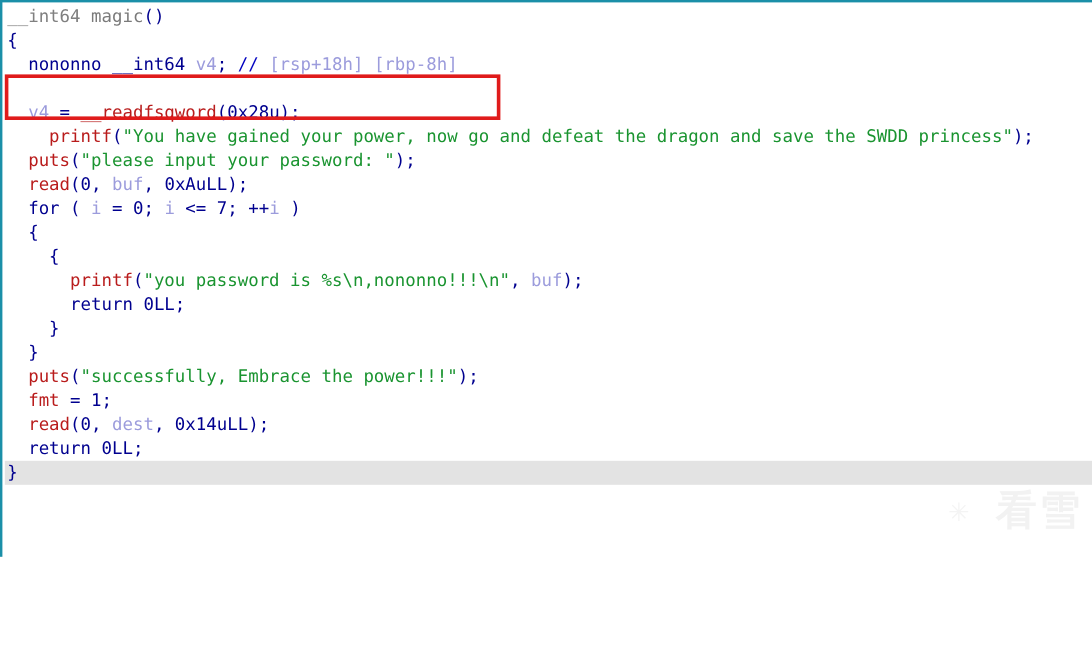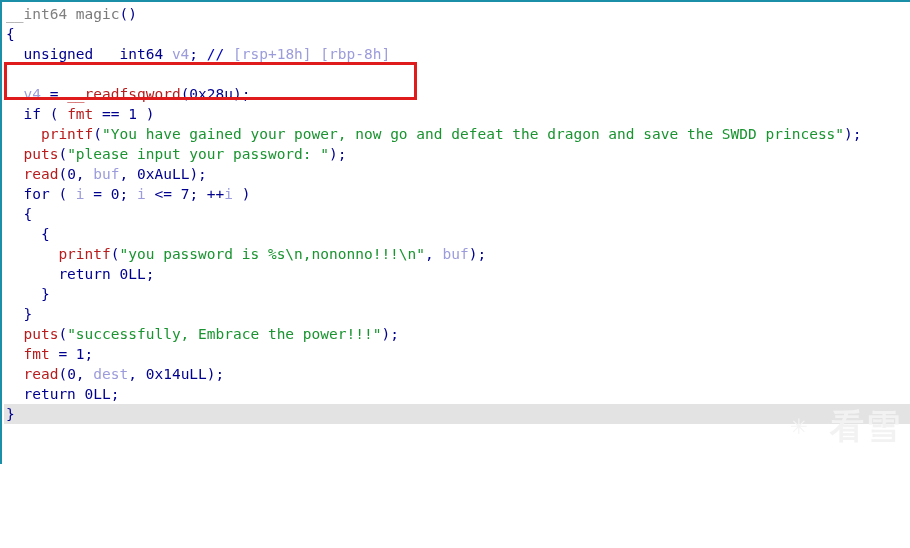--- a/index.html
+++ b/index.html
@@ -102,24 +102,23 @@
   }
 </style>
 </head>
 <body>
 
 <div id="editor">
 
   <div class="code-area" id="code-area">
       <div class="line"><span class="decl">__int64 </span><span class="fnm">magic</span><span class="pnc">()</span></div>
       <div class="line"><span class="pnc">{</span></div>
-      <div class="line"><span class="kw">  unsigned __int64 </span><span class="var">v4</span><span class="pnc">; </span><span class="cmt">// </span><span class="cmt2">[rsp+18h] [rbp-8h]</span></div>
+      <div class="line"><span class="kw">  nononno __int64 </span><span class="var">v4</span><span class="pnc">; </span><span class="cmt">// </span><span class="cmt2">[rsp+18h] [rbp-8h]</span></div>
       <div class="line">&nbsp;</div>
       <div class="line"><span class="var">  v4</span><span class="pnc"> = </span><span class="fn">__readfsqword</span><span class="pnc">(</span><span class="num">0x28u</span><span class="pnc">);</span></div>
-      <div class="line"><span class="kw">  if </span><span class="pnc">( </span><span class="fn">fmt</span><span class="pnc"> == </span><span class="num">1</span><span class="pnc"> )</span></div>
       <div class="line"><span class="fn">    printf</span><span class="pnc">(</span><span class="str">"You have gained your power, now go and defeat the dragon and save the SWDD princess"</span><span class="pnc">);</span></div>
       <div class="line"><span class="fn">  puts</span><span class="pnc">(</span><span class="str">"please input your password: "</span><span class="pnc">);</span></div>
       <div class="line"><span class="fn">  read</span><span class="pnc">(</span><span class="num">0</span><span class="pnc">, </span><span class="var">buf</span><span class="pnc">, </span><span class="num">0xAuLL</span><span class="pnc">);</span></div>
       <div class="line"><span class="kw">  for </span><span class="pnc">( </span><span class="var">i</span><span class="pnc"> = </span><span class="num">0</span><span class="pnc">; </span><span class="var">i</span><span class="pnc"> &lt;= </span><span class="num">7</span><span class="pnc">; ++</span><span class="var">i</span><span class="pnc"> )</span></div>
       <div class="line"><span class="pnc">  {</span></div>
       <div class="line"><span class="pnc">    {</span></div>
       <div class="line"><span class="fn">      printf</span><span class="pnc">(</span><span class="str">"you password is %s\n,nononno!!!\n"</span><span class="pnc">, </span><span class="var">buf</span><span class="pnc">);</span></div>
       <div class="line"><span class="kw">      return </span><span class="num">0LL</span><span class="pnc">;</span></div>
       <div class="line"><span class="pnc">    }</span></div>
       <div class="line"><span class="pnc">  }</span></div>

